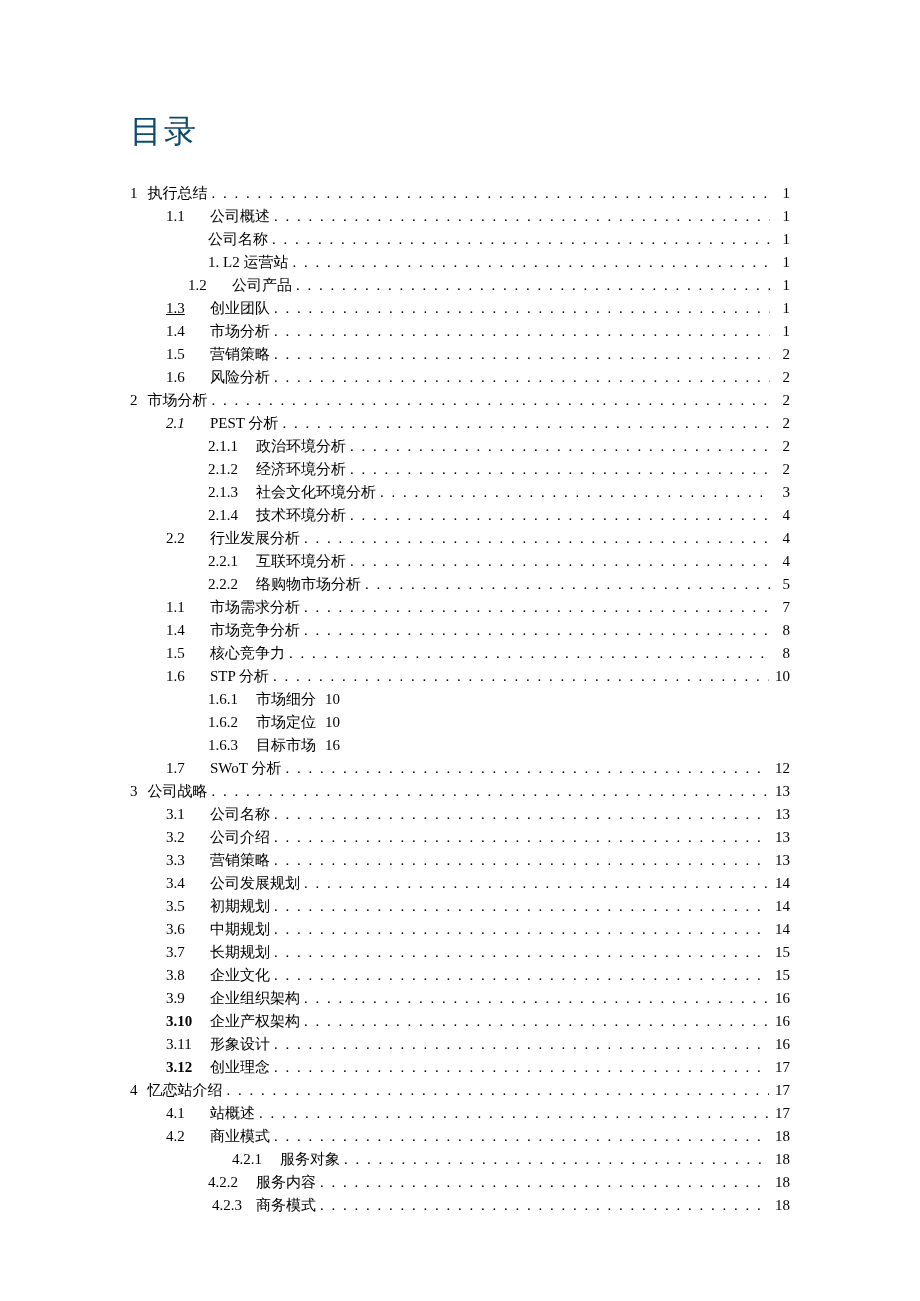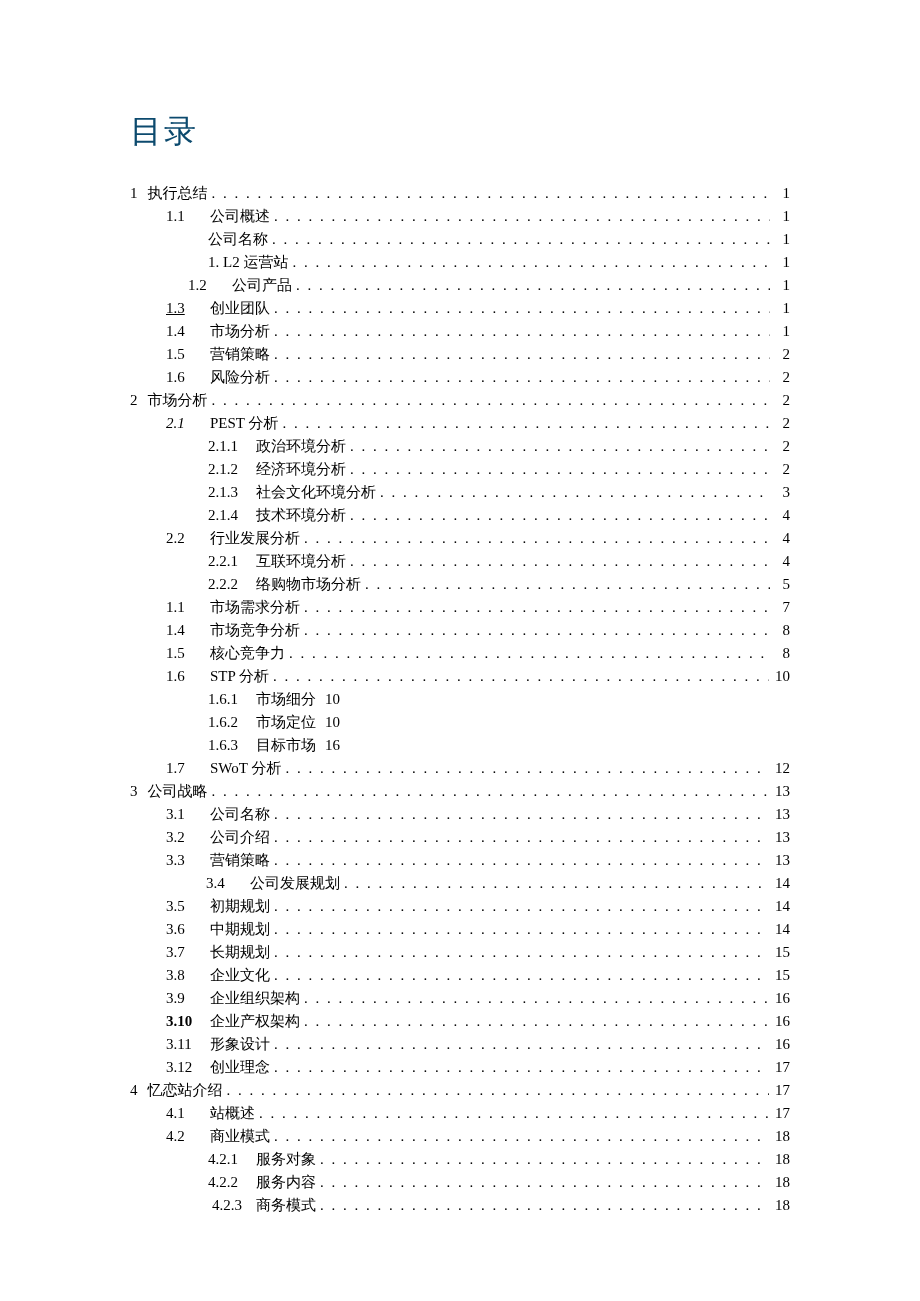--- a/index.html
+++ b/index.html
@@ -231,21 +231,21 @@
       <span class="toc-dots"></span>
       <span class="toc-page">13</span>
     </div>
     <div class="toc-row lvl-2">
       <span class="toc-num" style="min-width: 44px;">3.3</span>
       <span class="toc-text">营销策略</span>
       <span class="toc-dots"></span>
       <span class="toc-page">13</span>
     </div>
     <div class="toc-row lvl-2">
-      <span class="toc-num" style="min-width: 44px; margin-left: 40px;">3.4</span>
+      <span class="toc-num" style="min-width: 44px;">3.4</span>
       <span class="toc-text">公司发展规划</span>
       <span class="toc-dots"></span>
       <span class="toc-page">14</span>
     </div>
     <div class="toc-row lvl-2">
       <span class="toc-num" style="min-width: 44px;">3.5</span>
       <span class="toc-text">初期规划</span>
       <span class="toc-dots"></span>
       <span class="toc-page">14</span>
     </div>
@@ -279,21 +279,21 @@
       <span class="toc-dots"></span>
       <span class="toc-page">16</span>
     </div>
     <div class="toc-row lvl-2">
       <span class="toc-num" style="min-width: 44px;">3.11</span>
       <span class="toc-text">形象设计</span>
       <span class="toc-dots"></span>
       <span class="toc-page">16</span>
     </div>
     <div class="toc-row lvl-2">
-      <span class="toc-num" style="min-width: 44px;">3.12</span>
+      <span class="toc-num" style="min-width: 44px; font-weight: bold;">3.12</span>
       <span class="toc-text">创业理念</span>
       <span class="toc-dots"></span>
       <span class="toc-page">17</span>
     </div>
     <div class="toc-row lvl-1">
       <span class="toc-num">4</span>
       <span class="toc-text">忆恋站介绍</span>
       <span class="toc-dots"></span>
       <span class="toc-page">17</span>
     </div>
@@ -303,21 +303,21 @@
       <span class="toc-dots"></span>
       <span class="toc-page">17</span>
     </div>
     <div class="toc-row lvl-2">
       <span class="toc-num" style="min-width: 44px;">4.2</span>
       <span class="toc-text">商业模式</span>
       <span class="toc-dots"></span>
       <span class="toc-page">18</span>
     </div>
     <div class="toc-row lvl-3">
-      <span class="toc-num" style="min-width: 48px;">4.2.1</span>
+      <span class="toc-num" style="min-width: 48px; margin-left: 24px;">4.2.1</span>
       <span class="toc-text">服务对象</span>
       <span class="toc-dots"></span>
       <span class="toc-page">18</span>
     </div>
     <div class="toc-row lvl-3">
       <span class="toc-num" style="min-width: 48px;">4.2.2</span>
       <span class="toc-text">服务内容</span>
       <span class="toc-dots"></span>
       <span class="toc-page">18</span>
     </div>

